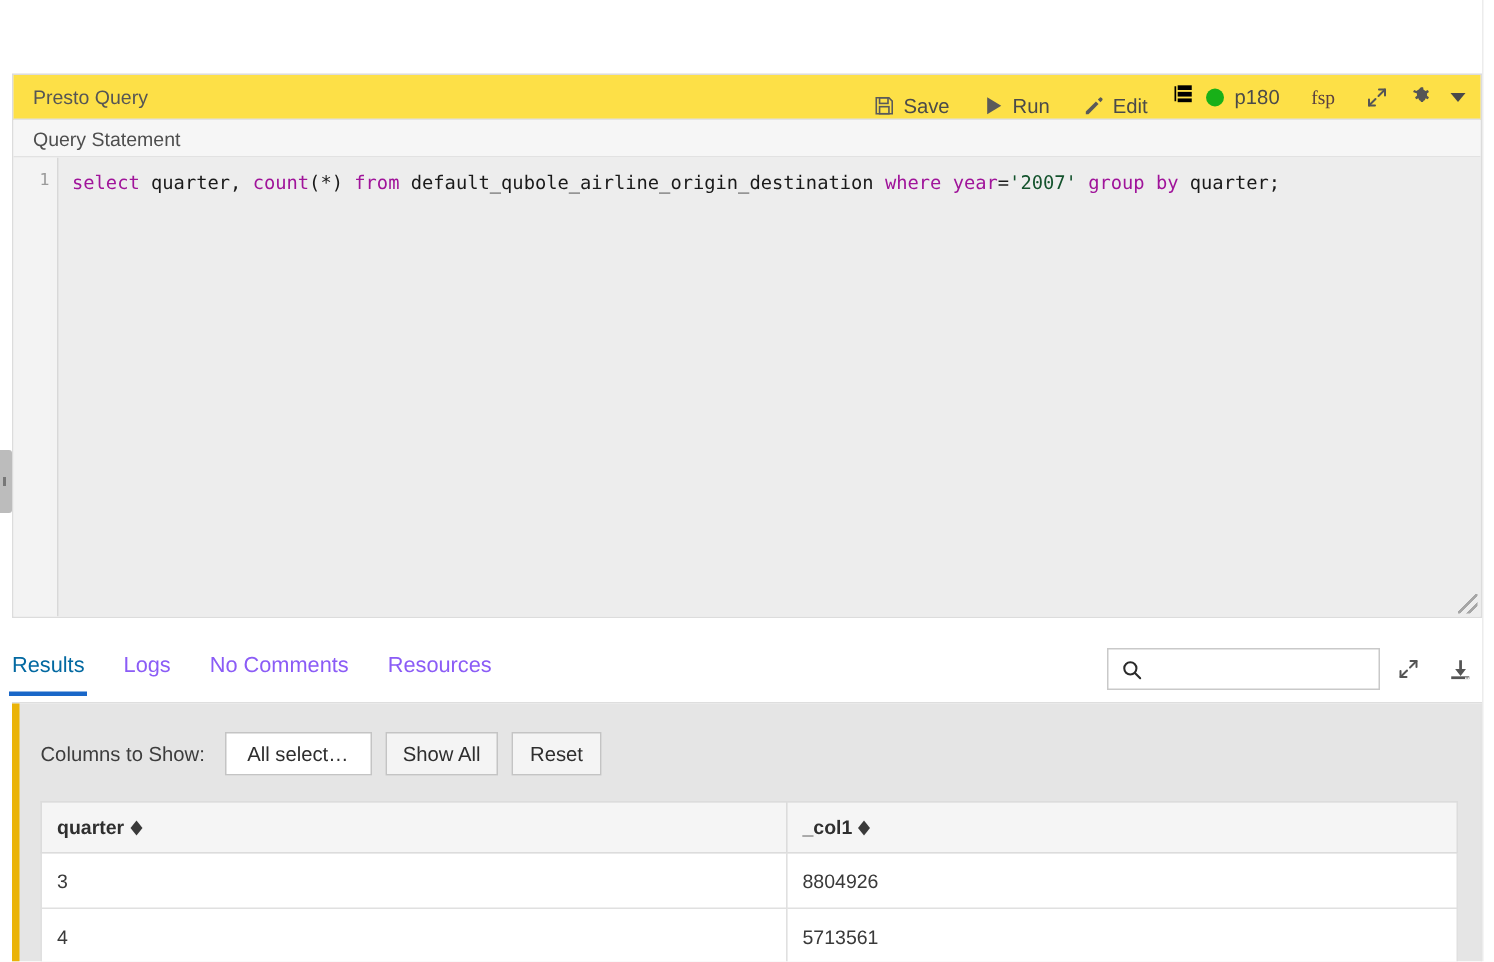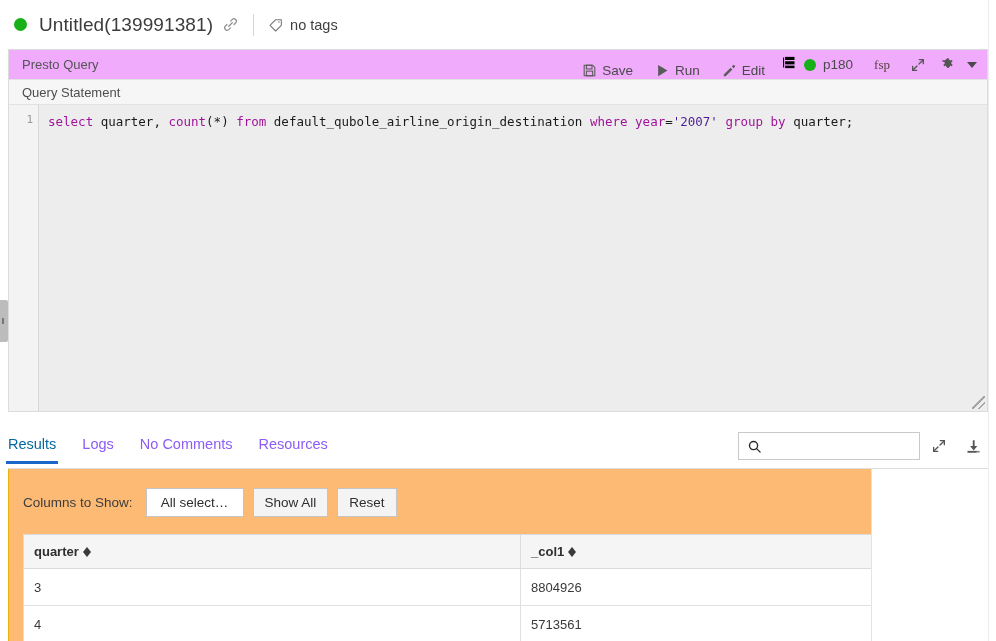--- a/index.html
+++ b/index.html
@@ -86,21 +86,21 @@
   .query-panel {
     position: absolute;
     left: 8px; top: 49px;
     width: 980px; height: 363px;
     border: 1px solid #dcdcdc;
     background: #fafafa;
   }
   .qp-toolbar {
     position: relative;
     height: 30px;
-    background: #f0abfc;
+    background: #fde047;
     border-bottom: 1px solid #e2e2e2;
     display: flex;
     align-items: center;
     padding: 0 6px 0 13px;
   }
   .qp-engine {
     font-size: 13px;
     color: #555;
     flex: 0 0 auto;
   }
@@ -202,21 +202,21 @@
     left: 39px; top: 8px;
     right: 6px;
     font-family: "DejaVu Sans Mono", monospace;
     font-size: 12.5px;
     line-height: 17px;
     white-space: pre;
     color: #222;
   }
   .tok-kw   { color: #a0149a; }
   .tok-fn   { color: #a0149a; }
-  .tok-str  { color: #4c1d95; }
+  .tok-str  { color: #14532d; }
   .tok-id   { color: #1a1a1a; }
   .tok-punc { color: #1a1a1a; }
 
   .resize-grip {
     position: absolute;
     right: 2px; bottom: 2px;
     width: 13px; height: 13px;
     background:
       linear-gradient(135deg, transparent 0 45%, #9a9a9a 45% 55%, transparent 55% 100%),
       linear-gradient(135deg, transparent 0 70%, #9a9a9a 70% 80%, transparent 80% 100%);
@@ -273,24 +273,24 @@
     font-family: "Liberation Sans", sans-serif;
     padding-left: 6px;
     background: transparent;
     color: #333;
   }
 
   
   .results-body {
     position: absolute;
     left: 8px; top: 469px;
-    width: 864px; height: 172px;
-    border-left: 1px solid #eab308;
+    width: 980px; height: 172px;
+    border-left: 5px solid #eab308;
     border-right: 1px solid #e4e4e4;
-    background: #fdba74;
+    background: #e5e5e5;
     overflow: hidden;
   }
   .cols-row {
     display: flex;
     align-items: center;
     gap: 9px;
     padding: 19px 0 0 14px;
   }
   .cols-label { font-size: 13.5px; color: #3d3d3d; margin-right: 4px; }
   .cols-select {
@@ -365,44 +365,20 @@
     width: 8px; height: 641px;
     background: #ffffff;
     border-left: 1px solid #ececec;
   }
 </style>
 </head>
 <body>
 
 <div class="page">
 
-  <div class="header">
-    <div class="status-dot"></div>
-    <div class="doc-title">Untitled(139991381)</div>
-
-    <div class="link-icon">
-      <svg width="17" height="17" viewBox="0 0 24 24" fill="none" stroke="currentColor" stroke-width="1.7" stroke-linecap="round">
-        <path d="M9.5 14.5 L14.5 9.5"></path>
-        <path d="M12.2 7.2 L14.6 4.8 a3.4 3.4 0 0 1 4.8 4.8 L17 12"></path>
-        <path d="M11.8 16.8 L9.4 19.2 a3.4 3.4 0 0 1-4.8-4.8 L7 12"></path>
-      </svg>
-    </div>
-
-    <div class="hdr-divider"></div>
-
-    <div class="tag-group">
-      <span class="tag-icon">
-        <svg width="16" height="16" viewBox="0 0 24 24" fill="none" stroke="currentColor" stroke-width="1.6" stroke-linejoin="round">
-          <path d="M3 12.5 L11.5 4 H20 V12.5 L11.5 21 Z"></path>
-          <circle cx="16.4" cy="7.6" r="1.1" fill="currentColor" stroke="none"></circle>
-        </svg>
-      </span>
-      <span class="tag-text">no tags</span>
-    </div>
-  </div>
 
   <div class="left-rail">
     <div class="left-rail-handle"></div>
   </div>
 
   <div class="query-panel">
 
     <div class="qp-toolbar">
       <div class="qp-engine">Presto Query</div>
 

